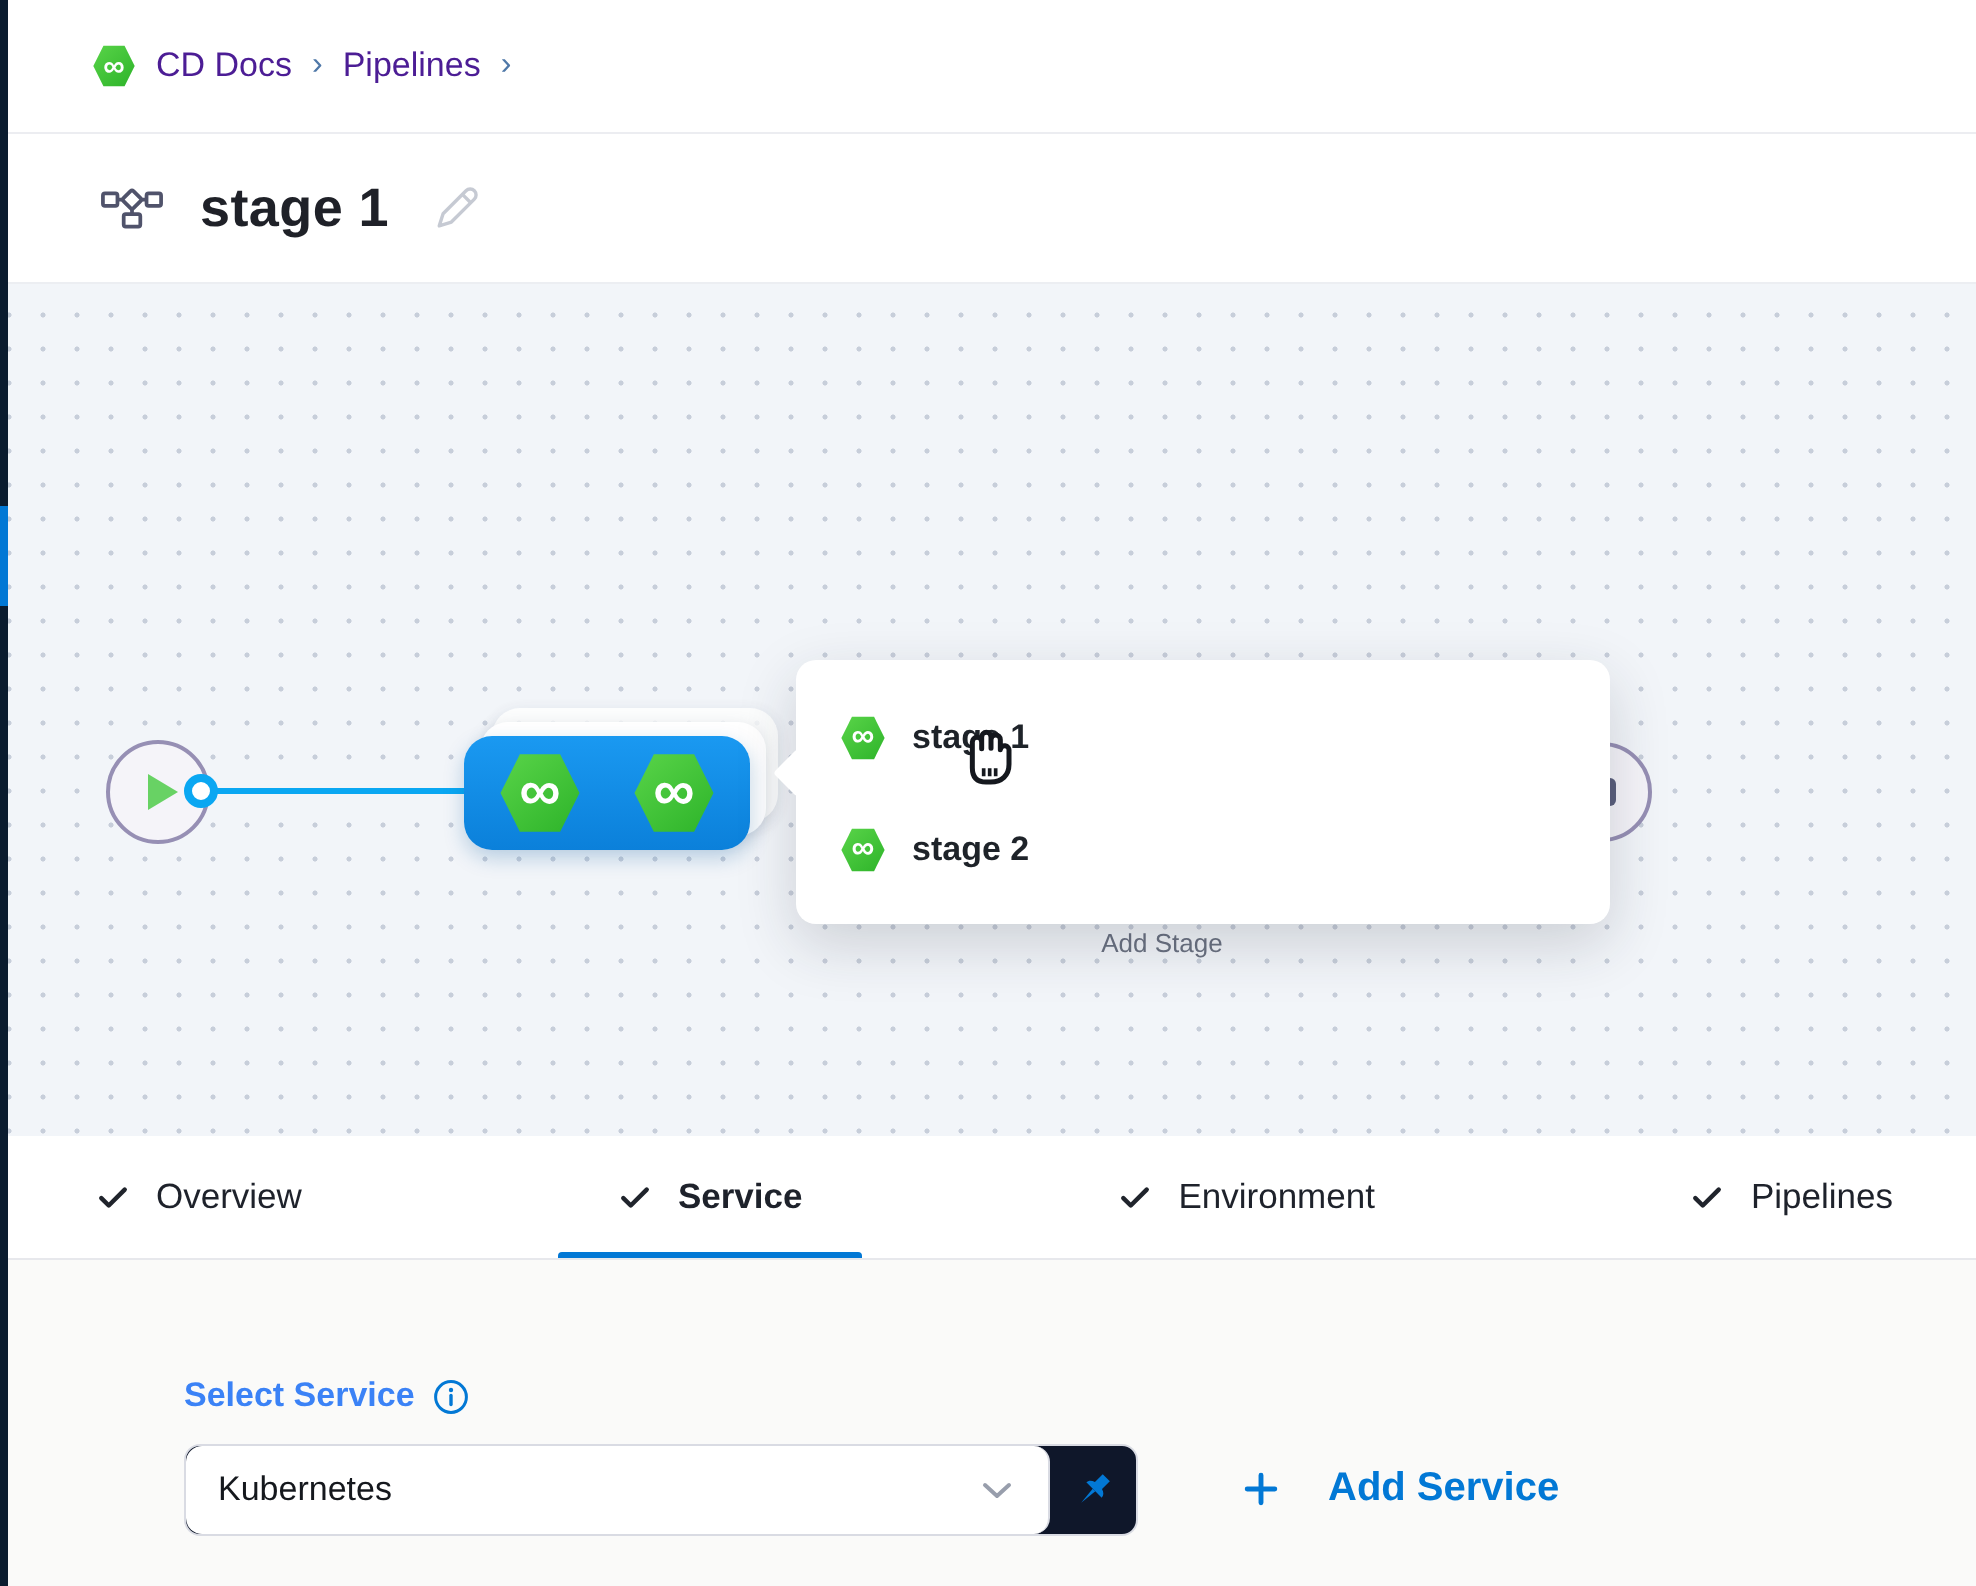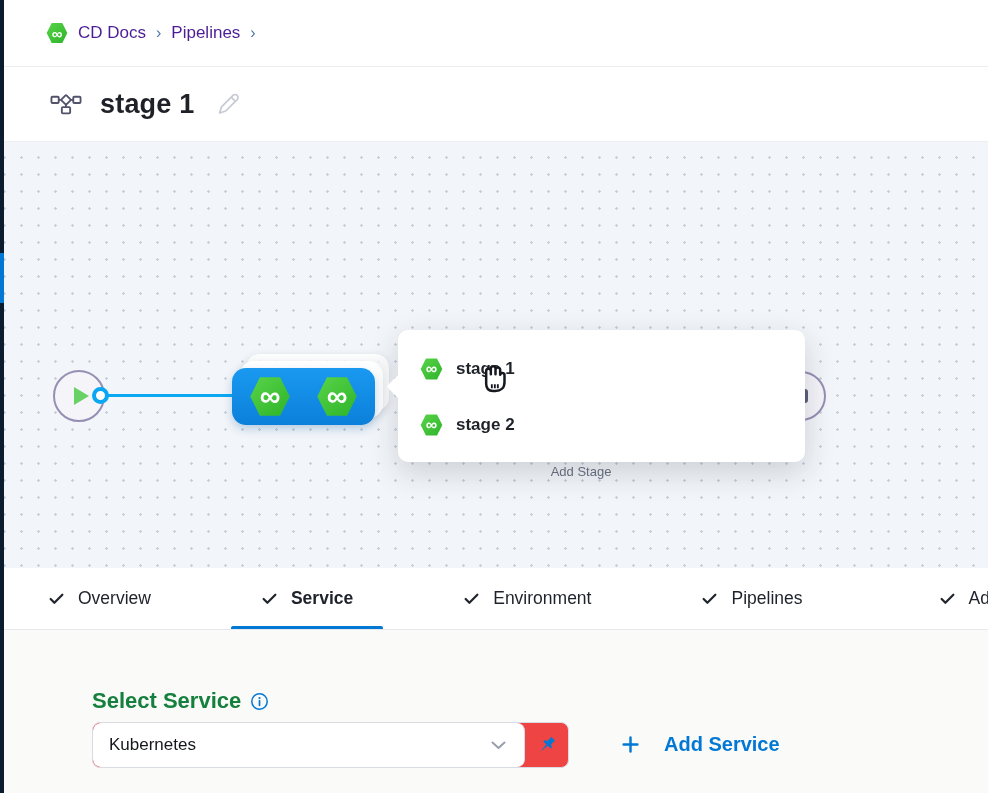--- a/index.html
+++ b/index.html
@@ -67,34 +67,34 @@
   .popup { position:absolute; left:394px; top:188px; width:407px; height:132px; background:#fff;
            border-radius:10px; box-shadow:0 10px 30px rgba(31,41,55,.18); z-index:5; padding:20px 0 0 22px; }
   .popup-arrow { position:absolute; left:-8px; top:48px; width:17px; height:17px; background:#fff;
                  transform:rotate(45deg); border-radius:2px; }
   .popup-row { display:flex; align-items:center; gap:13px; height:38px; margin-bottom:18px; cursor:pointer; }
   .popup-label { font-size:17px; font-weight:bold; color:#1e2329; }
   .hand-cursor { position:absolute; left:470px; top:215px; width:40px; height:40px; z-index:6; pointer-events:none; }
 
   
   .tabbar { position:absolute; left:4px; top:568px; width:984px; height:62px; background:#fff;
-            border-bottom:1px solid #e7e8ec; display:flex; align-items:stretch; padding-left:14px; white-space:nowrap; }
+            border-bottom:1px solid #e7e8ec; display:flex; align-items:stretch; padding-left:14px; white-space:nowrap;gap:48px; }
   .tab { display:flex; align-items:center; gap:13px; padding:0 30px; margin-right:50px; position:relative;
          font-size:17.5px; color:#1e222b; font-weight:500; cursor:pointer; }
   .tab.active { font-weight:bold; }
   .tab.active::after { content:""; position:absolute; left:0; right:0; bottom:0; height:3px;
                        background:#0278d5; border-radius:2px 2px 0 0; }
   .tab.clipped { margin-left:26px; }
 
   
   .service-panel { position:absolute; left:4px; top:630px; width:984px; height:163px; background:#fafaf9; }
   .svc-label-row { position:absolute; left:88px; top:58px; display:flex; align-items:center; gap:9px; }
-  .svc-label { font-size:22px; font-weight:bold; color:#15803d; }
+  .svc-label { font-size:17px; font-weight:bold; color:#3b82f6; }
   .select-group { position:absolute; left:88px; top:92px; width:477px; height:46px; border:1px solid #d9dbe3;
-                  border-radius:8px; background:#ef4444; display:flex; overflow:hidden; }
+                  border-radius:8px; background:#0f172a; display:flex; overflow:hidden; }
   .select-field { width:432px; height:100%; background:#fff; border-right:1px solid #d9dbe3;
                   border-radius:8px; display:flex; align-items:center; justify-content:space-between;
                   padding:0 18px 0 16px; cursor:pointer; }
   .select-value { font-size:17px; color:#15181d; }
   .pin-btn { flex:1; display:flex; align-items:center; justify-content:center; cursor:pointer; }
   .add-service { position:absolute; left:618px; top:103px; display:flex; align-items:center; gap:25px;
                  color:#0278d5; font-size:20px; font-weight:bold; cursor:pointer; }
 </style>
 </head>
 <body>

